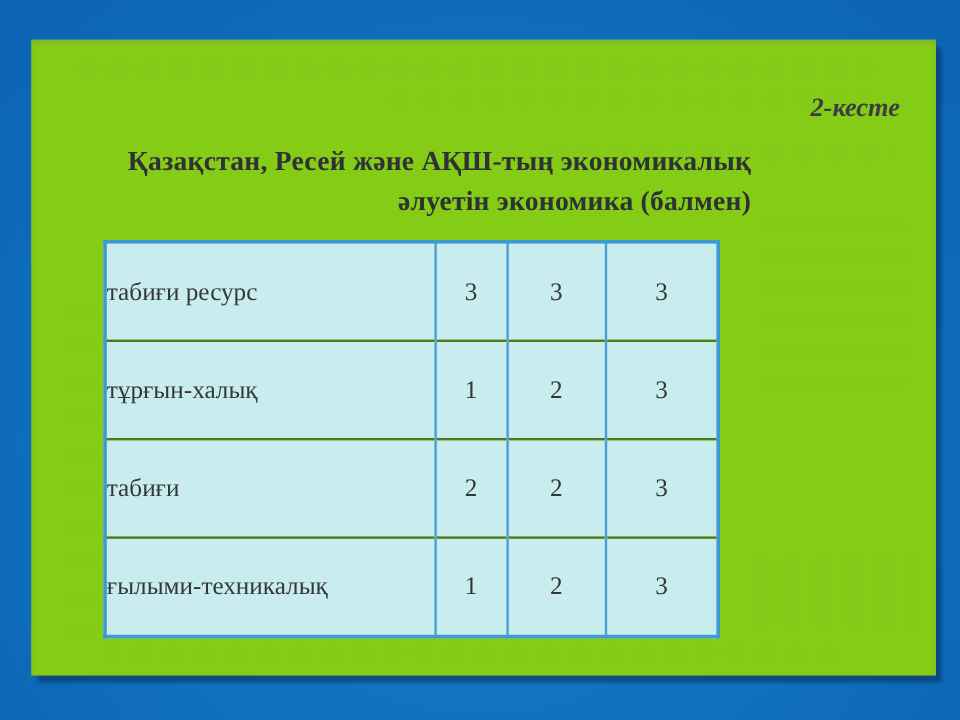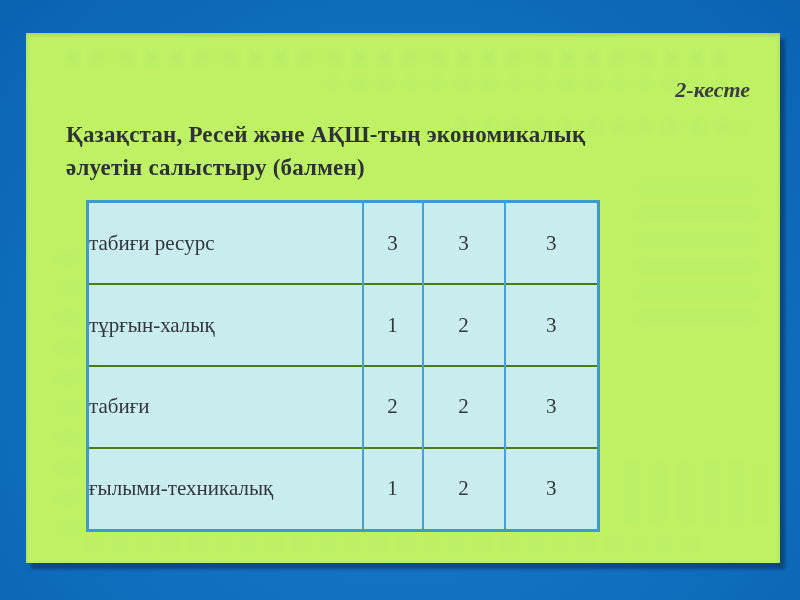--- a/index.html
+++ b/index.html
@@ -3,21 +3,21 @@
 <meta charset="utf-8">
 <style>
   html, body { margin: 0; padding: 0; }
   body {
     width: 800px; height: 600px; overflow: hidden; position: relative;
     font-family: "Liberation Serif", "DejaVu Serif", serif;
     background: radial-gradient(ellipse at 50% 62%, #1a7ac8 0%, #1070bf 55%, #0b63b2 100%);
   }
   .page {
     position: absolute; left: 26px; top: 33px; width: 754px; height: 530px;
-    background: #bef264;
+    background: #84cc16;
     box-shadow: 5px 6px 3px rgba(9, 42, 88, 0.55), inset 0 2px 4px rgba(110,120,128,0.30);
   }
   
   .artifact {
     position: absolute; border-radius: 3px; filter: blur(2px);
     background: repeating-linear-gradient(90deg, rgba(120,160,150,0.28) 0 14px, rgba(120,160,150,0) 14px 26px);
     opacity: 0.18; pointer-events: none;
   }
   .a1 { left: 40px;  top: 18px;  width: 660px; height: 13px; }
   .a2 { left: 300px; top: 44px;  width: 400px; height: 11px; opacity: .12; }
@@ -28,21 +28,21 @@
         background: repeating-linear-gradient(0deg, rgba(120,160,150,0.3) 0 10px, rgba(120,160,150,0) 10px 30px); }
   .a6 { left: 600px; top: 430px; width: 140px; height: 60px; opacity: .10; }
   .a7 { left: 60px;  top: 506px; width: 620px; height: 12px; opacity: .10; }
 
   .caption {
     position: absolute; top: 44px; right: 30px;
     font-style: italic; font-weight: bold; font-size: 22px; color: #3b3e41;
   }
   .title {
     position: absolute; left: 40px; top: 86px; width: 560px;
-    text-align: left; font-weight: bold; font-size: 23px; line-height: 1.42;
+    text-align: right; font-weight: bold; font-size: 23px; line-height: 1.42;
     color: #2e3135; letter-spacing: 0.2px;
   }
   table.cmp {
     position: absolute; left: 60px; top: 167px;
     width: 511px; height: 332px;
     border-collapse: collapse; table-layout: fixed;
     background: #c9ecef;
     font-size: 21px; color: #33363a;
   }
   table.cmp col.c1 { width: 275px; }
@@ -71,21 +71,21 @@
   <div class="artifact a3"></div>
   <div class="artifact a4"></div>
   <div class="artifact a5"></div>
   <div class="artifact a6"></div>
   <div class="artifact a7"></div>
 
   <div class="caption">2-кесте</div>
 
   <div class="title">
     <span>Қазақстан, Ресей және АҚШ-тың экономикалық</span><br>
-    <span>әлуетін салыстыру (балмен)</span>
+    <span>әлуетін экономика (балмен)</span>
   </div>
 
   <table class="cmp">
     <colgroup>
         <col class="c1">
         <col class="c2">
         <col class="c3">
         <col class="c4">
       </colgroup>
     <tbody>

